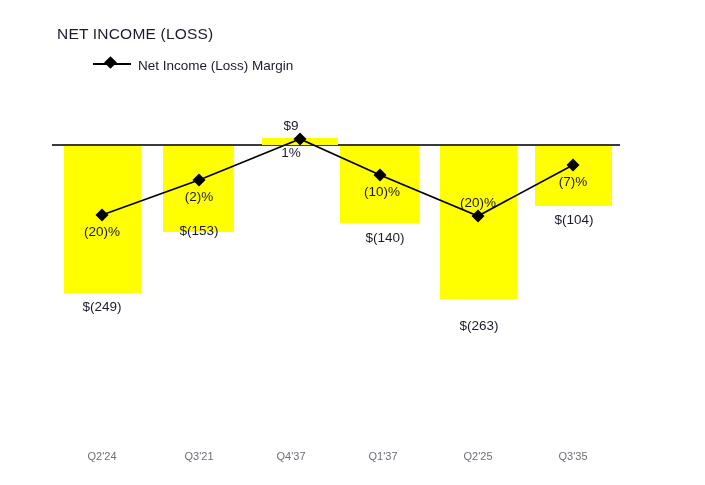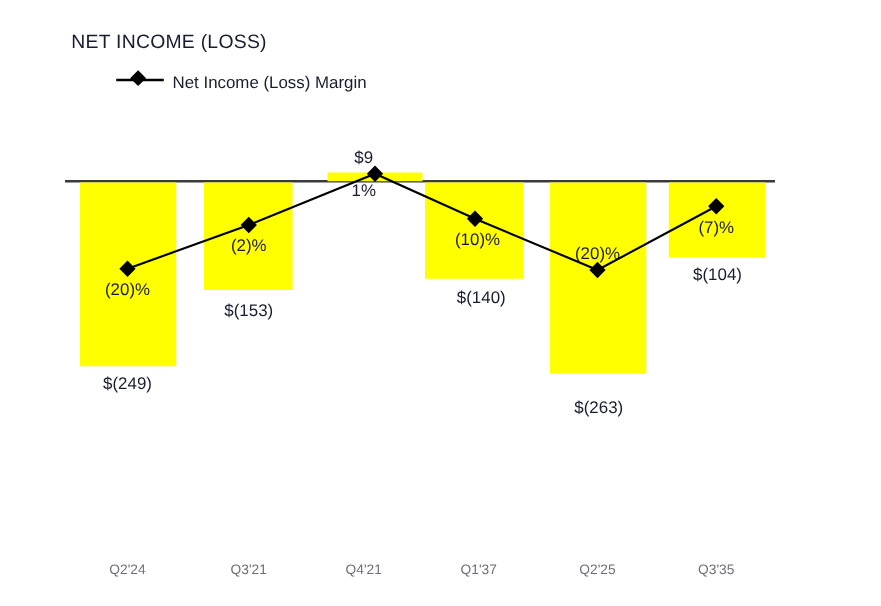--- a/index.html
+++ b/index.html
@@ -164,39 +164,39 @@
           <rect x="194.4" y="175.4" width="9.2" height="9.2" fill="#000000" transform="rotate(45 199 180)"></rect>
           <rect x="295.4" y="134.4" width="9.2" height="9.2" fill="#000000" transform="rotate(45 300 139)"></rect>
           <rect x="375.4" y="170.4" width="9.2" height="9.2" fill="#000000" transform="rotate(45 380 175)"></rect>
           <rect x="473.4" y="211.4" width="9.2" height="9.2" fill="#000000" transform="rotate(45 478 216)"></rect>
           <rect x="568.4" y="160.4" width="9.2" height="9.2" fill="#000000" transform="rotate(45 573 165)"></rect>
         </g>
     </svg>
 
     <div id="value-labels-layer">
         <div class="val-label" style="left: 102px; top: 299px;">$(249)</div>
-        <div class="val-label" style="left: 199px; top: 241px; text-align: center;">$(153)</div>
+        <div class="val-label" style="left: 199px; top: 223px; text-align: center;">$(153)</div>
         <div class="val-label" style="left: 291px; top: 118px;">$9</div>
         <div class="val-label" style="left: 385px; top: 230px;">$(140)</div>
         <div class="val-label" style="left: 479px; top: 318px;">$(263)</div>
         <div class="val-label" style="left: 574px; top: 212px;">$(104)</div>
       </div>
     <div id="pct-labels-layer">
         <div class="pct-label" style="left: 102px; top: 224px;">(20)%</div>
         <div class="pct-label" style="left: 199px; top: 189px;">(2)%</div>
         <div class="pct-label" style="left: 291px; top: 145px;">1%</div>
         <div class="pct-label" style="left: 382px; top: 184px;">(10)%</div>
         <div class="pct-label" style="left: 478px; top: 195px;">(20)%</div>
         <div class="pct-label" style="left: 573px; top: 174px;">(7)%</div>
       </div>
 
   </div>
 
   <div id="x-axis-layer">
       <div class="x-label" style="left: 102px;">Q2'24</div>
       <div class="x-label" style="left: 199px;">Q3'21</div>
-      <div class="x-label" style="left: 291px;">Q4'21</div>
+      <div class="x-label" style="left: 291px;">Q4'37</div>
       <div class="x-label" style="left: 383px;">Q1'37</div>
       <div class="x-label" style="left: 478px;">Q2'25</div>
       <div class="x-label" style="left: 573px;">Q3'35</div>
     </div>
 
 </div>
 
 </body></html>

